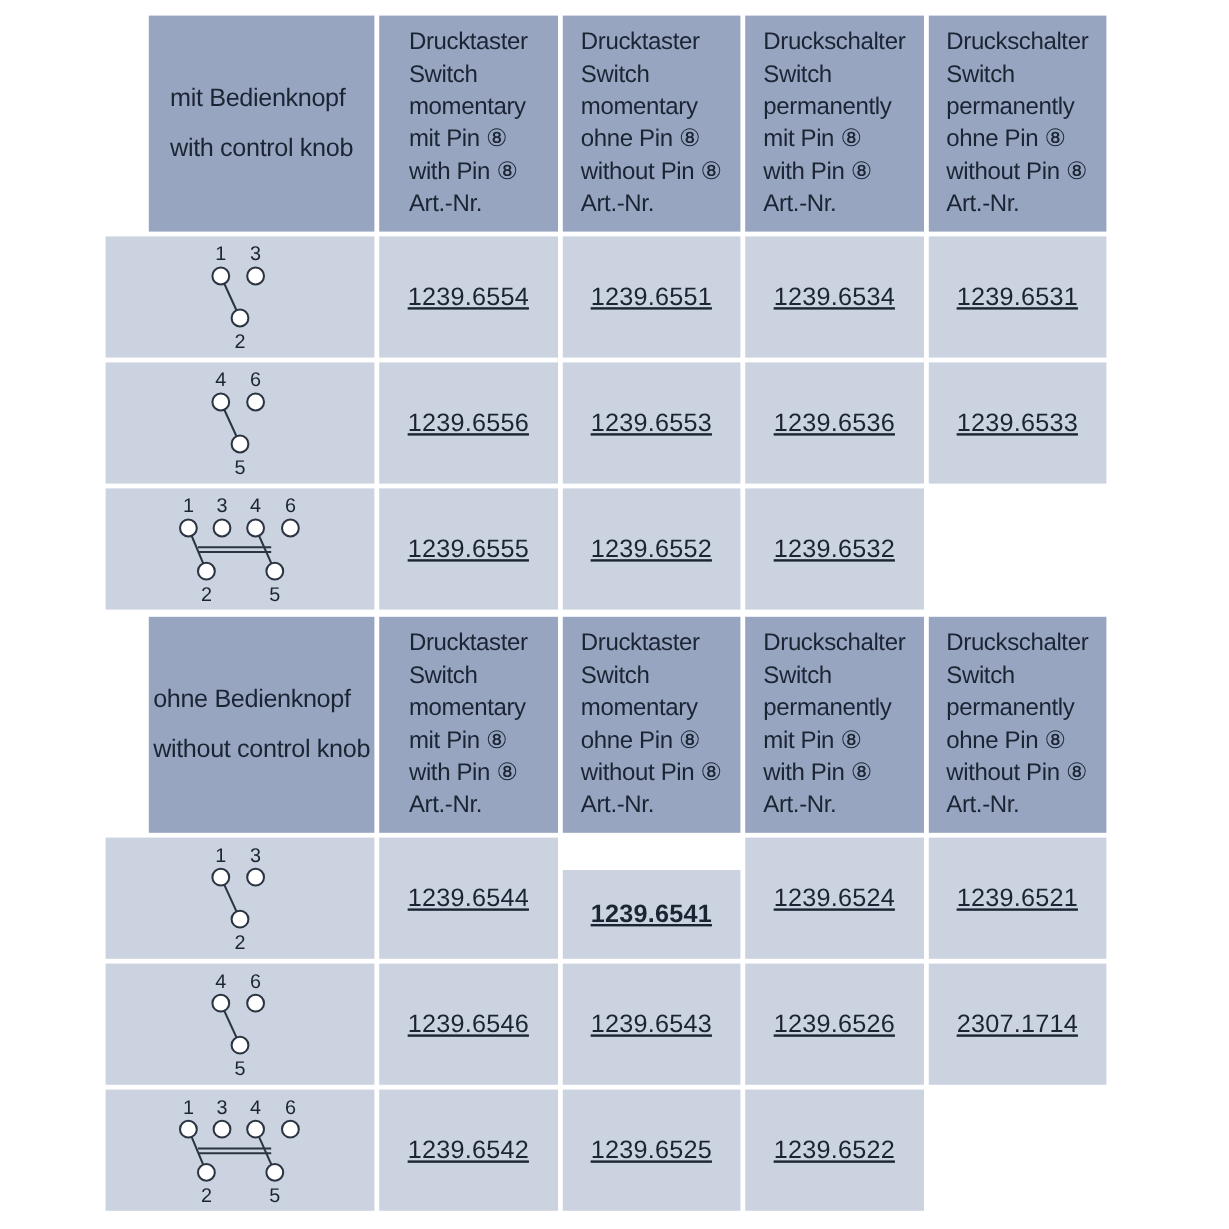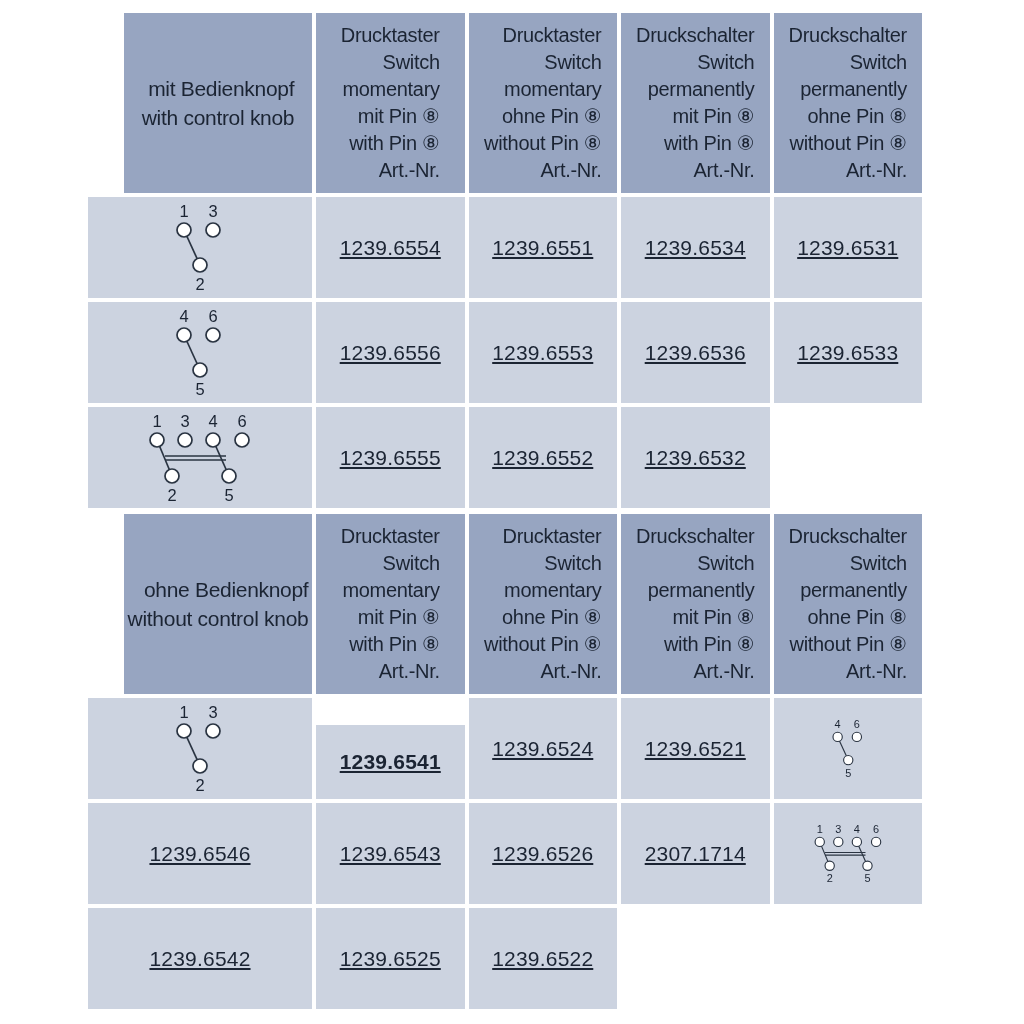--- a/index.html
+++ b/index.html
@@ -21,29 +21,29 @@
   }
   .block{
     display:grid;
     grid-template-columns:224px repeat(4,1fr);
     grid-template-rows:180px 101px 101px 101px;
     gap:4px;
     background:var(--gap);
   }
   .cell{
     display:flex;align-items:center;justify-content:center;
-    text-align:right;overflow:hidden;
+    text-align:left;overflow:hidden;
   }
   .head{
     background:var(--header-bg);
     font-size:20px;line-height:27px;
     white-space:pre-line;
     letter-spacing:-0.3px;
   }
-  .corner{font-size:21px;line-height:29px;margin-left:36px;}
+  .corner{font-size:21px;line-height:42px;margin-left:36px;}
   .data{
     background:var(--row-bg);
     font-size:21px;letter-spacing:0.2px;text-decoration:underline;
   }
   .data.bold{font-weight:700;margin-top:27px;}
   .diagram-cell{background:var(--row-bg);}
   svg{display:block;}
   svg text{
     font-family:"Liberation Sans","DejaVu Sans",sans-serif;
     font-size:16.5px;fill:var(--text);
@@ -171,20 +171,21 @@
         <svg viewBox="0 0 224 101" width="224" height="101">
           <line x1="96" y1="33" x2="112" y2="68" stroke="#2a3442" stroke-width="1.7"></line>
           <circle cx="96" cy="33" r="7" fill="#ffffff" stroke="#2a3442" stroke-width="1.7"></circle>
           <text x="96" y="20" text-anchor="middle">1</text>
           <circle cx="125" cy="33" r="7" fill="#ffffff" stroke="#2a3442" stroke-width="1.7"></circle>
           <text x="125" y="20" text-anchor="middle">3</text>
           <circle cx="112" cy="68" r="7" fill="#ffffff" stroke="#2a3442" stroke-width="1.7"></circle>
           <text x="112" y="93" text-anchor="middle">2</text>
         </svg>
       </div>
+    <div class="cell data">1239.6544</div>
     <div class="cell data bold">1239.6541</div>
     <div class="cell data">1239.6524</div>
     <div class="cell data">1239.6521</div>
 
     <div class="cell diagram-cell">
         <svg viewBox="0 0 224 101" width="224" height="101">
           <line x1="96" y1="33" x2="112" y2="68" stroke="#2a3442" stroke-width="1.7"></line>
           <circle cx="96" cy="33" r="7" fill="#ffffff" stroke="#2a3442" stroke-width="1.7"></circle>
           <text x="96" y="20" text-anchor="middle">4</text>
           <circle cx="125" cy="33" r="7" fill="#ffffff" stroke="#2a3442" stroke-width="1.7"></circle>

